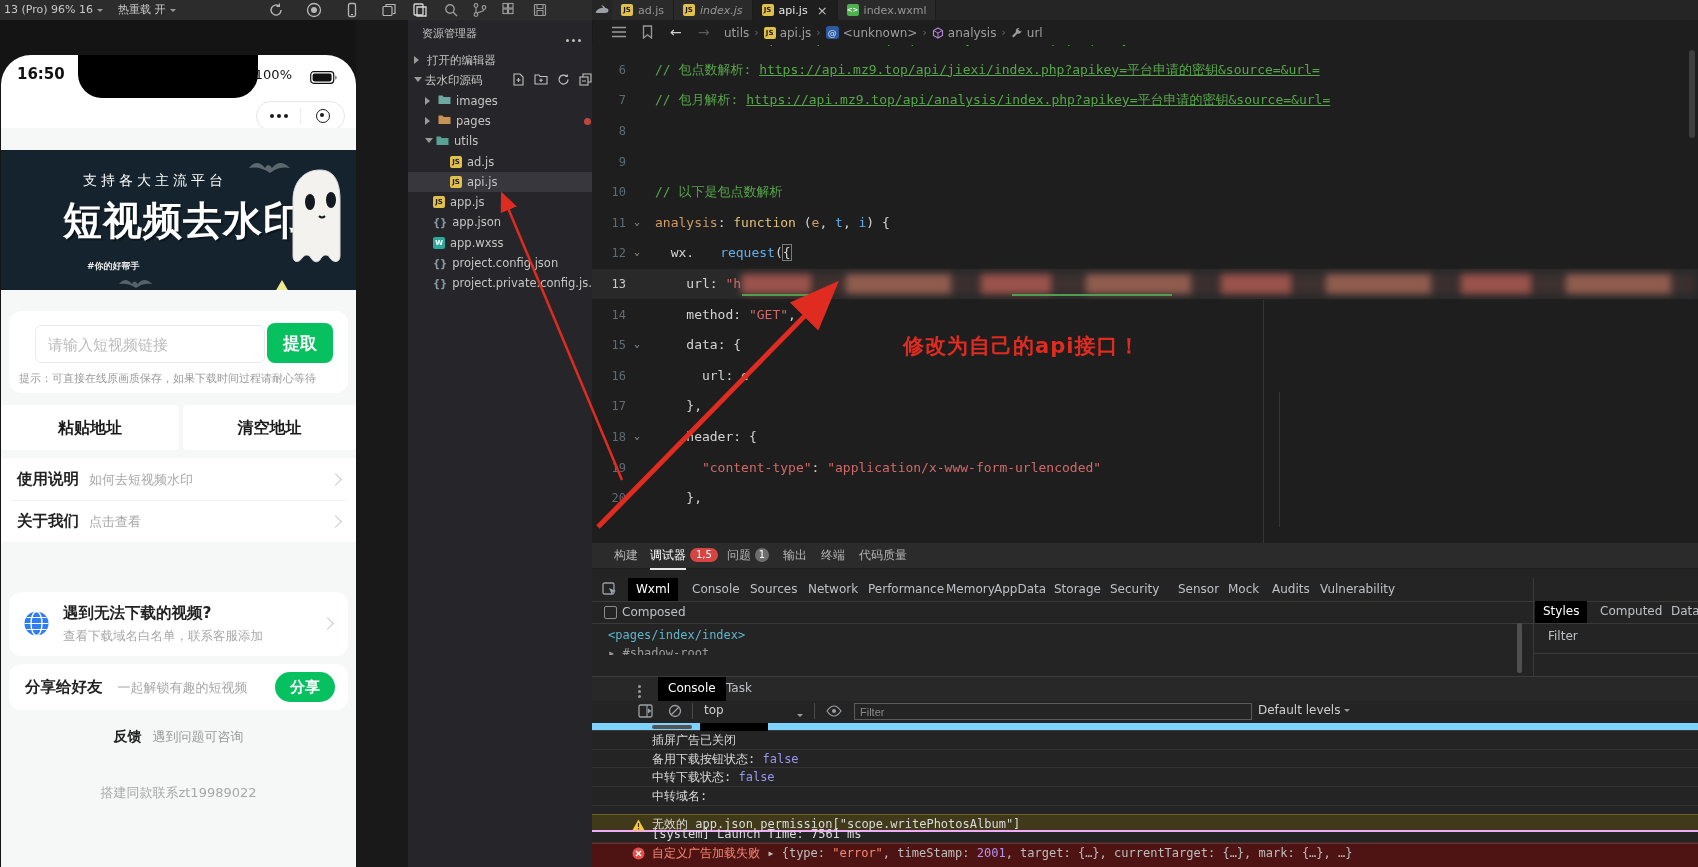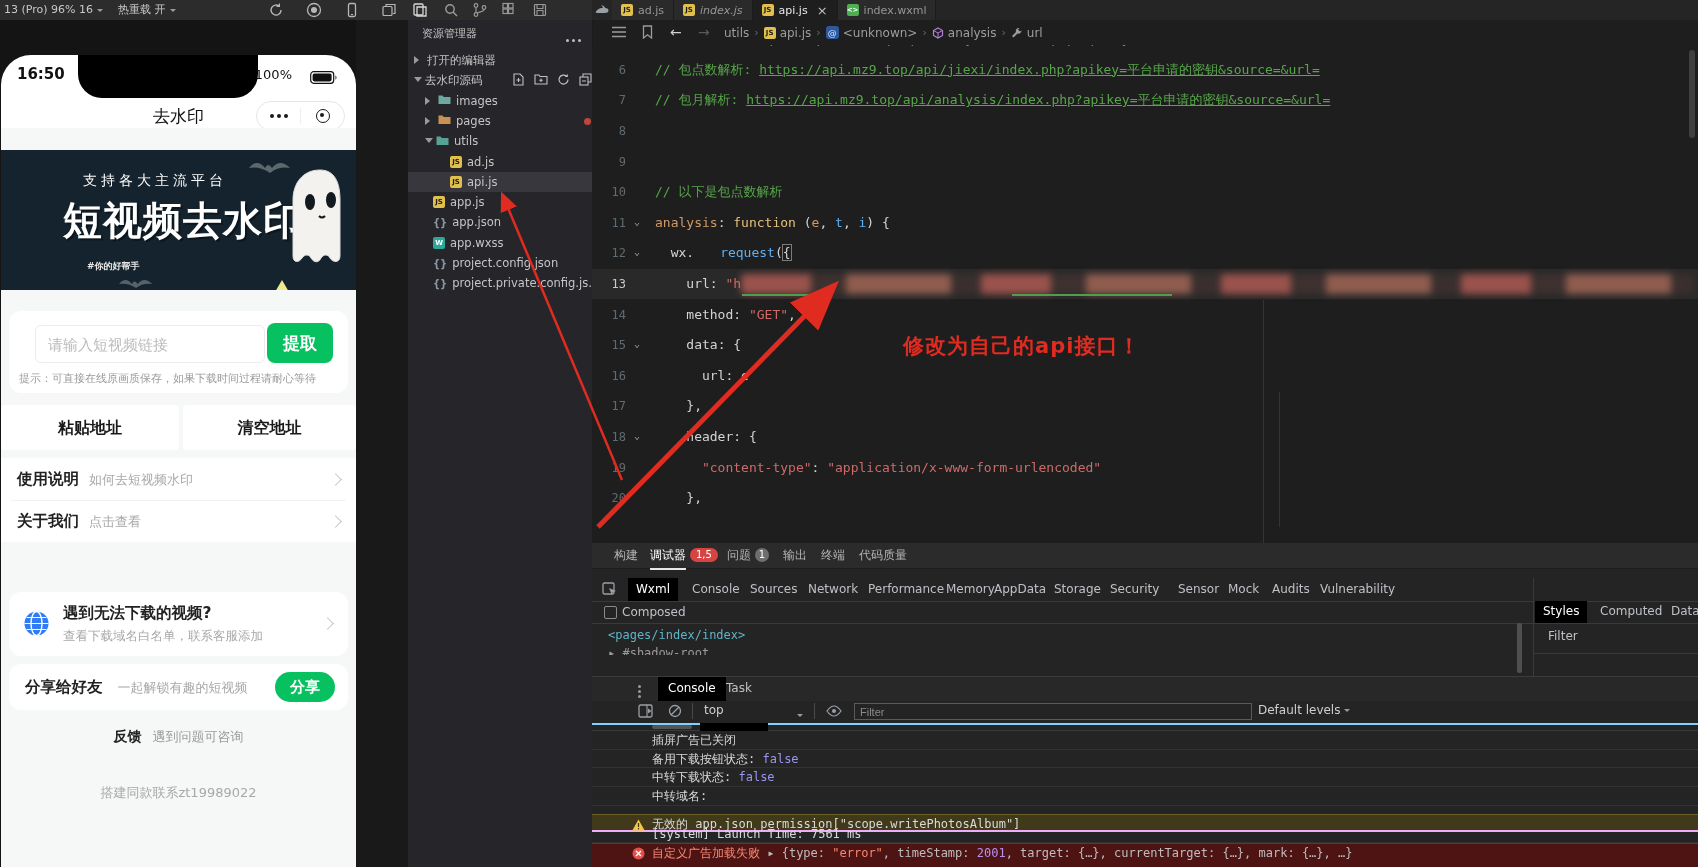--- a/index.html
+++ b/index.html
@@ -66,21 +66,21 @@
   .dtab{position:absolute;top:0;height:23px;line-height:22px;font-size:12px;color:#bdc1c6;padding:0 8px;}
   .dtab.active{background:#000;color:#fff;}
   #composedrow{position:absolute;left:0;top:58px;width:941px;height:22px;border-bottom:1px solid #3a3a3a;color:#bdc1c6;font-size:12px;line-height:22px;}
   .cbox{position:absolute;left:12px;top:5px;width:11px;height:11px;border:1px solid #8a8a8a;border-radius:2px;}
   #stylestabs{position:absolute;left:941px;top:58px;width:165px;height:22px;border-bottom:1px solid #3a3a3a;}
   #rpane-divider{position:absolute;left:941px;top:35px;width:1px;height:98px;background:#3a3a3a;}
   #treearea{position:absolute;left:0;top:80px;width:941px;height:53px;}
   #consoletabs{position:absolute;left:0;top:133px;width:1106px;height:24px;background:#282828;border-top:1px solid #3c3c3c;}
   .ktab{position:absolute;top:0;height:24px;line-height:23px;font-size:12px;color:#bdc1c6;padding:0 10px;}
   .ktab.active{background:#000;color:#fff;}
-  #ctoolbar{position:absolute;left:0;top:157px;width:1106px;height:23px;border-bottom:2px solid #7dd3fc;color:#cfcfcf;font-size:12px;}
+  #ctoolbar{position:absolute;left:0;top:157px;width:1106px;height:23px;border-bottom:7px solid #7dd3fc;color:#cfcfcf;font-size:12px;}
   .vsep{position:absolute;top:3px;width:1px;height:16px;background:#4a4a4a;}
   #cfilter{position:absolute;left:262px;top:3px;width:386px;height:15px;background:transparent;border:1px solid #5a5a5a;color:#ccc;font-size:11px;padding:0 5px;outline:none;}
   #cfilter::placeholder{color:#8a8a8a;}
   #messages{position:absolute;left:0;top:180px;width:1106px;height:144px;overflow:hidden;}
   .msg{position:absolute;left:0;width:1106px;height:18.7px;line-height:18.7px;font-size:12px;border-bottom:1px solid #323232;color:#d9d9d9;padding-left:60px;box-sizing:border-box;white-space:nowrap;}
   .msg.warn{background:#403a1a;border-top:1px solid #6b5f2a;border-bottom:2px solid #f0abfc;margin-top:8px;}
   .msg.error{background:#4e1414;border-top:1px solid #7a2a2a;height:26px;}
   .w{color:#d9d9d9;} .bool{color:#9896f0;} .err{color:#f48771;} .dim{color:#bdbdbd;} .num{color:#b392f0;}
   .msgico{position:absolute;left:40px;top:3px;width:13px;height:13px;}
   
@@ -446,21 +446,20 @@
   <div id="simarea" class="abs">
     <div id="phone">
       <div id="notch"></div>
       <div class="simtime">16:50</div>
       <div class="simbatt">100%</div>
       <div class="abs" style="right:18px;top:14px;"><svg width="28" height="13" viewBox="0 0 28 13">
             <rect x="0.7" y="0.7" width="23" height="11.6" rx="3" fill="none" stroke="#111" stroke-width="1.2"></rect>
             <rect x="2.6" y="2.6" width="19" height="7.8" rx="1.8" fill="#111"></rect>
             <path d="M25.5 4.2q2 2.3 0 4.6z" fill="#111"></path>
           </svg></div>
-      <div id="navtitle">去水印</div>
       <div id="capsule">
         <div class="cap-half">
             <span class="cap-dot"></span>
             <span class="cap-dot"></span>
             <span class="cap-dot"></span>
           </div>
         <div class="cap-div"></div>
         <div class="cap-half">
             <span class="cap-ring"></span>
           </div>

